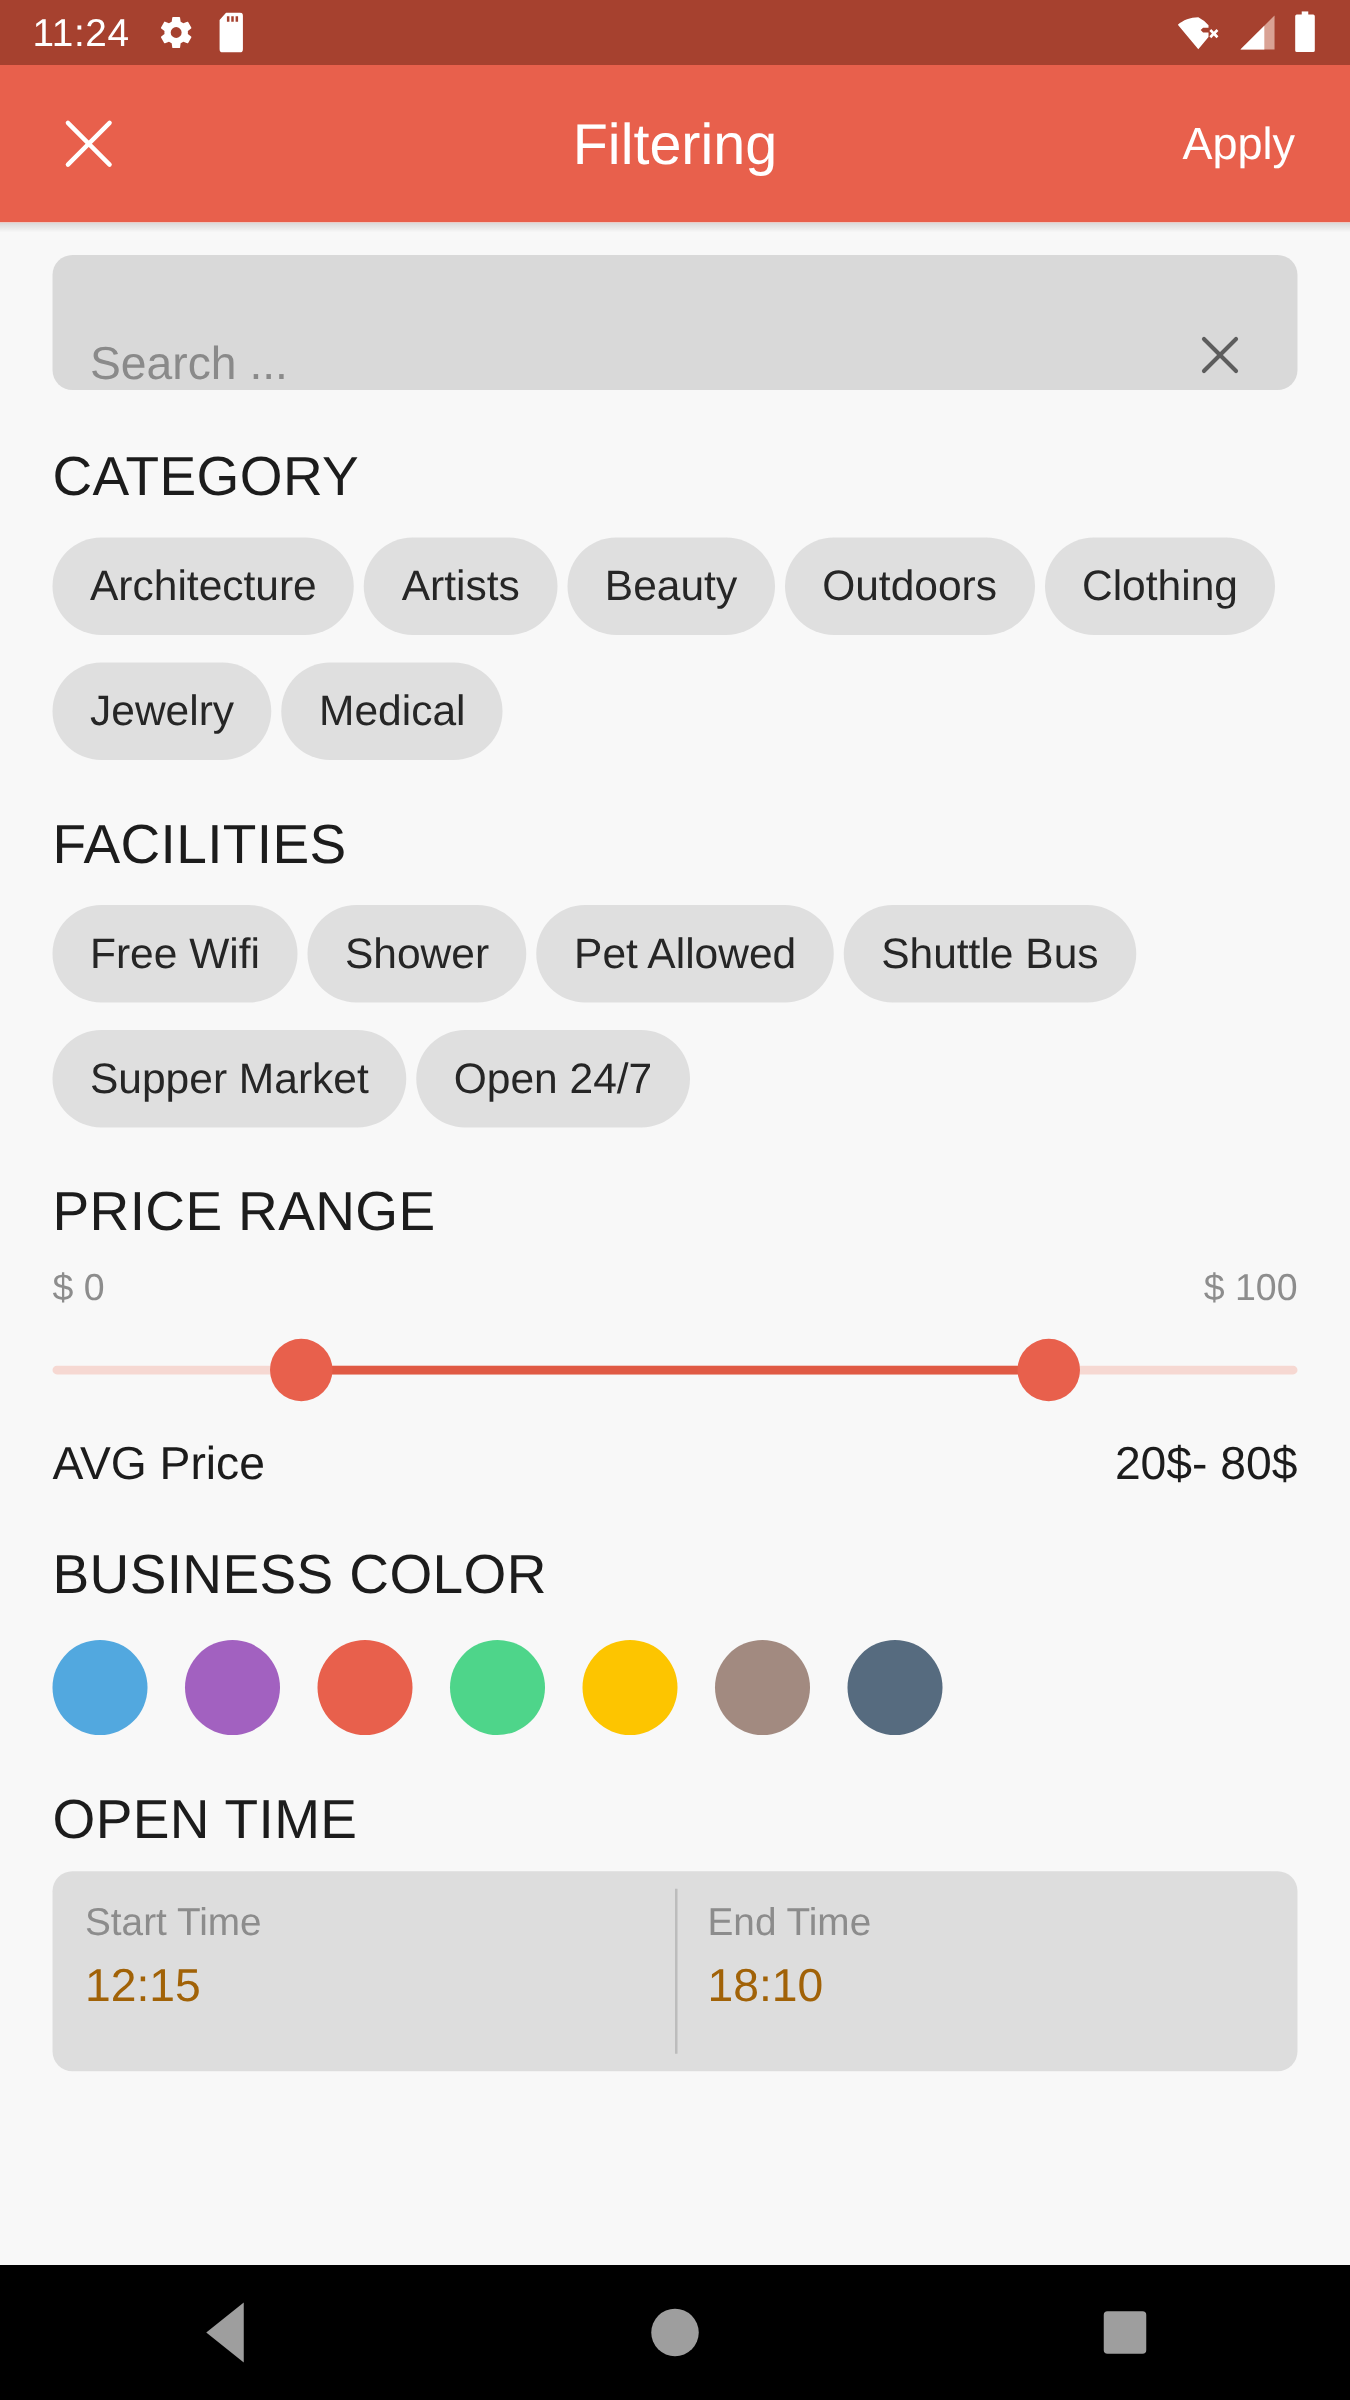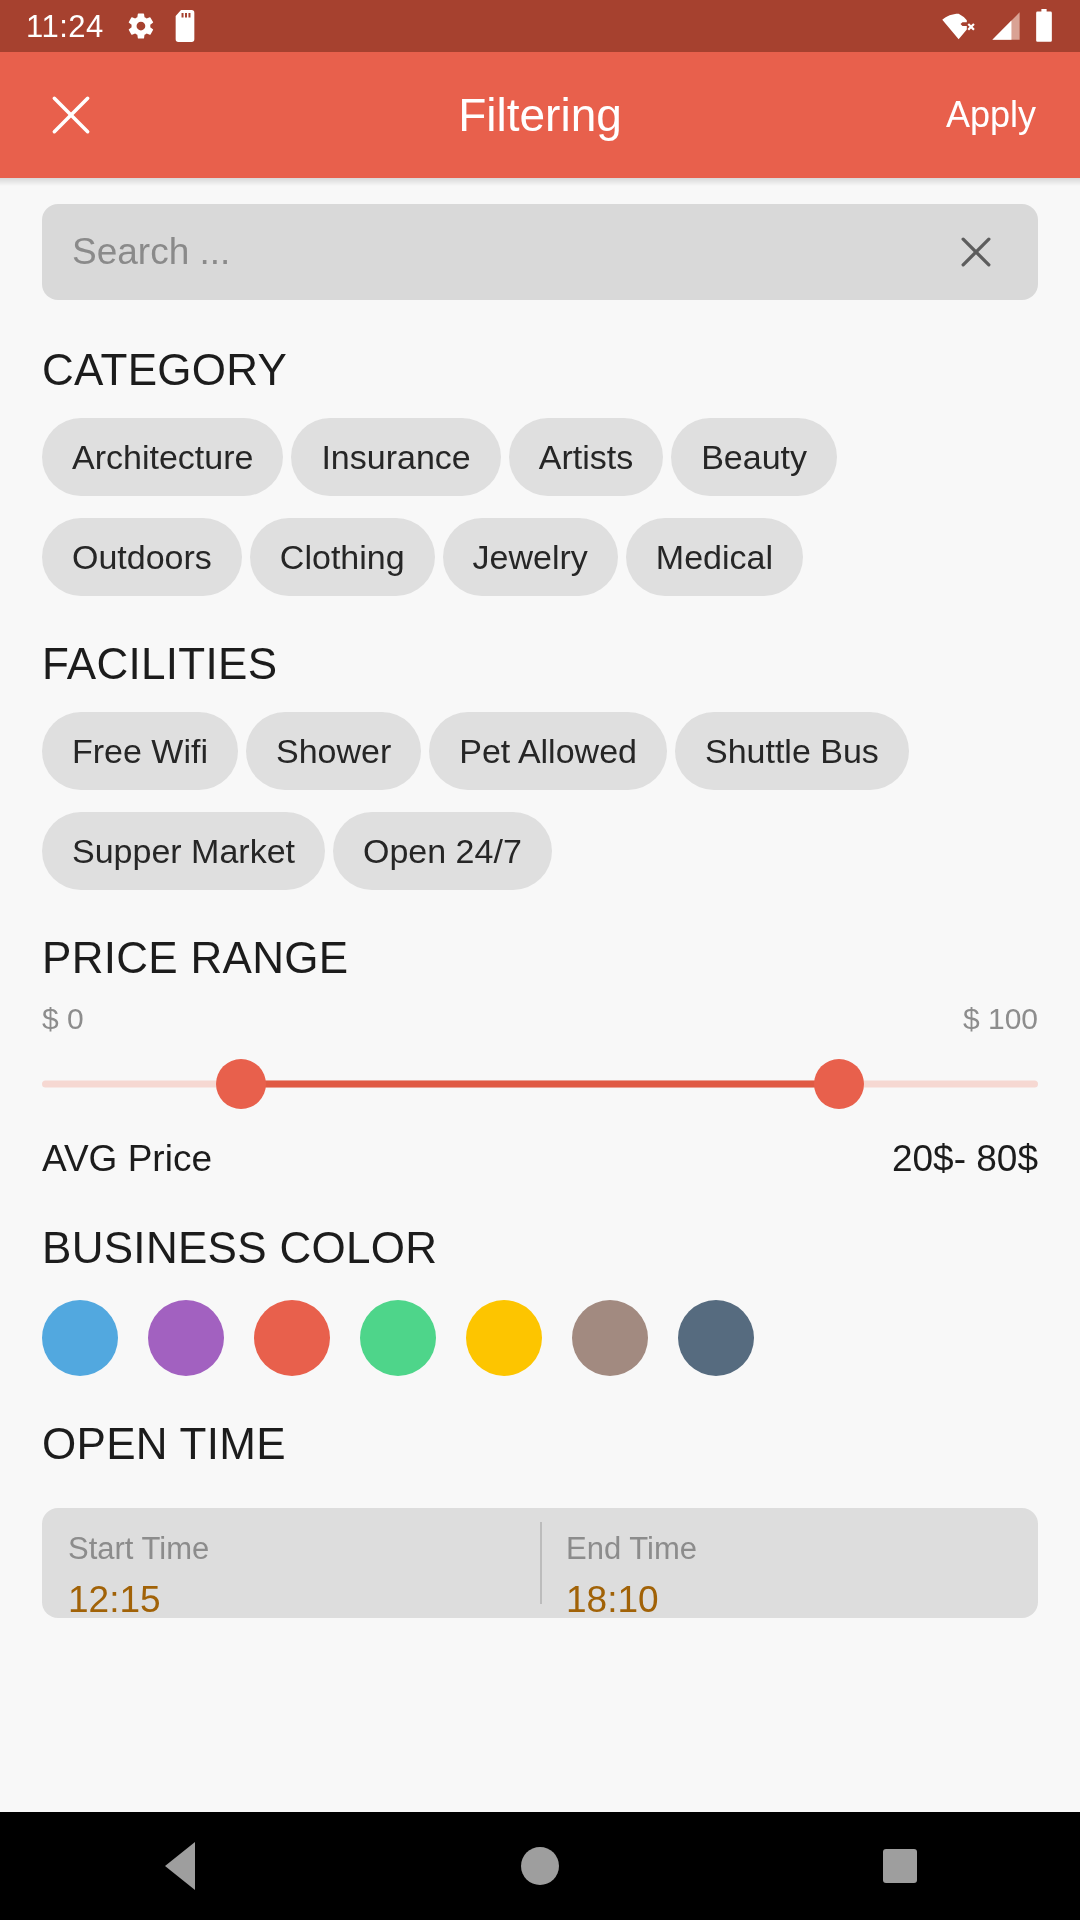--- a/index.html
+++ b/index.html
@@ -100,25 +100,25 @@
     position: absolute;
     top: 0; left: 0; right: 0;
     height: 8px;
     background: linear-gradient(to bottom, rgba(0,0,0,0.13), rgba(0,0,0,0));
     pointer-events: none;
   }
 
   
   .search-box {
     margin-top: 26px;
-    height: 96px;
+    height: 108px;
     background: #d9d9d9;
     border-radius: 16px;
     display: flex;
-    align-items: center;
+    align-items: flex-end;
     padding: 0 34px 0 30px;
   }
   .search-input {
     flex: 1 1 auto;
     border: none;
     background: transparent;
     outline: none;
     font-family: "Liberation Sans", sans-serif;
     font-size: 37px;
     color: #3c3c3c;
@@ -221,24 +221,24 @@
   .color-dot {
     width: 76px;
     height: 76px;
     border-radius: 50%;
     cursor: pointer;
     flex: 0 0 auto;
   }
 
   
   .time-card {
-    margin-top: 42px;
+    margin-top: 19px;
     background: #dddddd;
     border-radius: 16px;
-    height: 110px;
+    height: 160px;
     display: flex;
     align-items: stretch;
     overflow: hidden;
   }
   .time-col {
     flex: 1 1 50%;
     padding: 24px 0 0 26px;
     cursor: pointer;
     position: relative;
   }
@@ -348,21 +348,20 @@
           <line x1="5" y1="5" x2="19" y2="19"></line>
           <line x1="19" y1="5" x2="5" y2="19"></line>
         </svg>
       </div>
     </div>
 
     <div class="sec-cat">
       <div class="section-title">CATEGORY</div>
       <div class="chip-wrap">
         <div class="chip">Architecture</div>
-        <div class="chip">Insurance</div>
         <div class="chip">Artists</div>
         <div class="chip">Beauty</div>
         <div class="chip">Outdoors</div>
         <div class="chip">Clothing</div>
         <div class="chip">Jewelry</div>
         <div class="chip">Medical</div>
       </div>
     </div>
 
     <div class="sec-fac">

